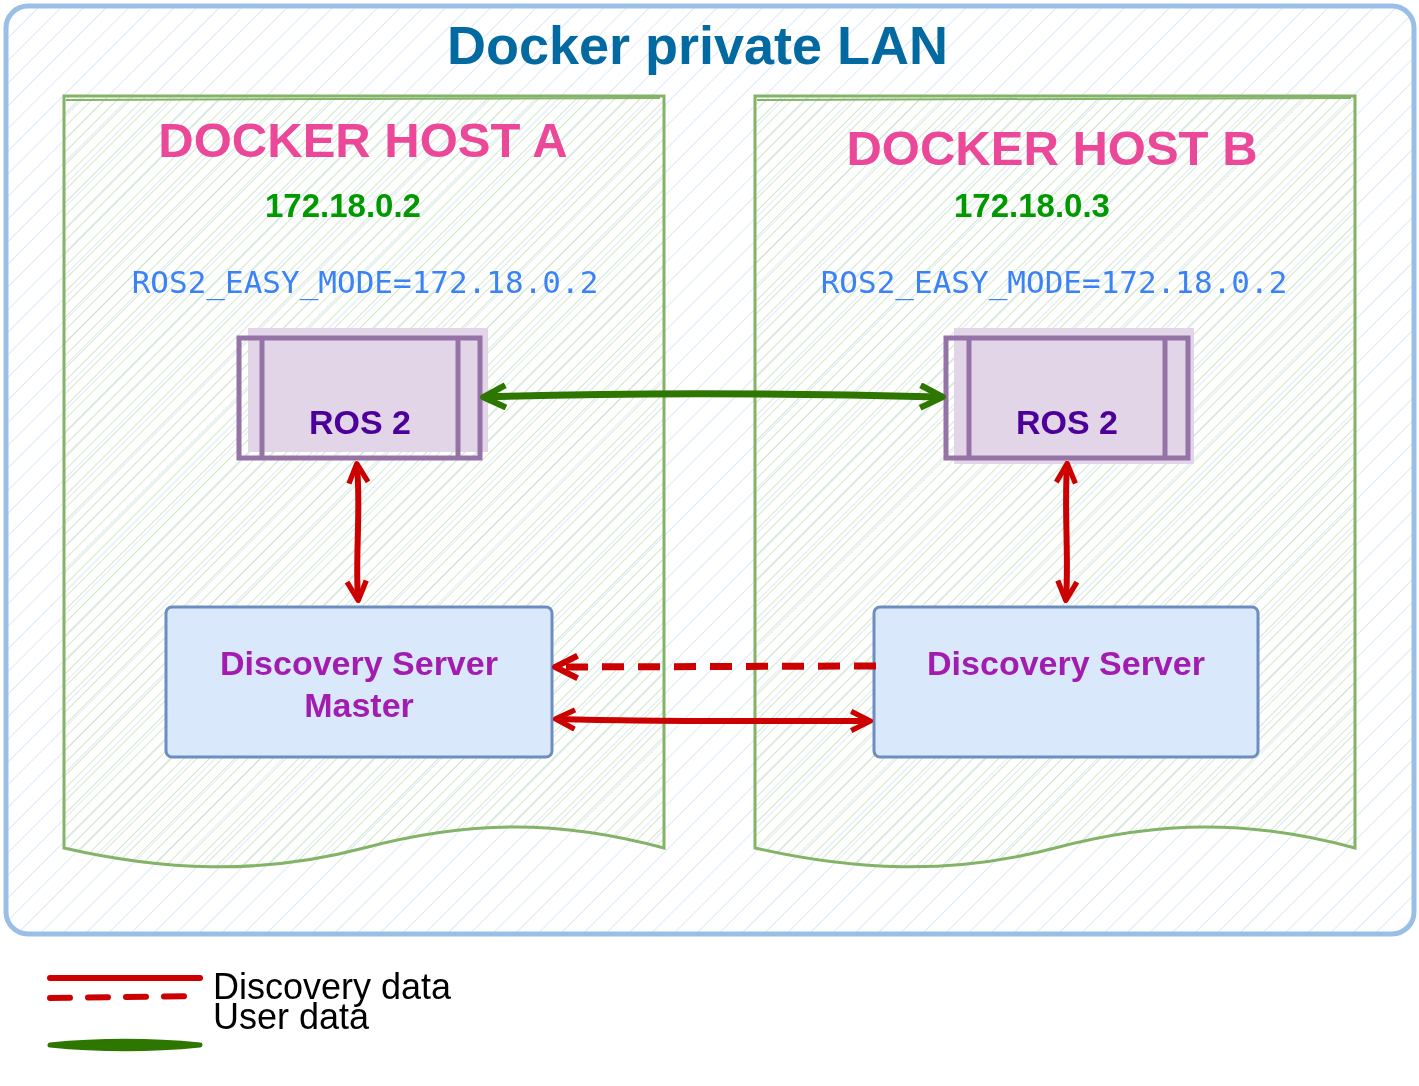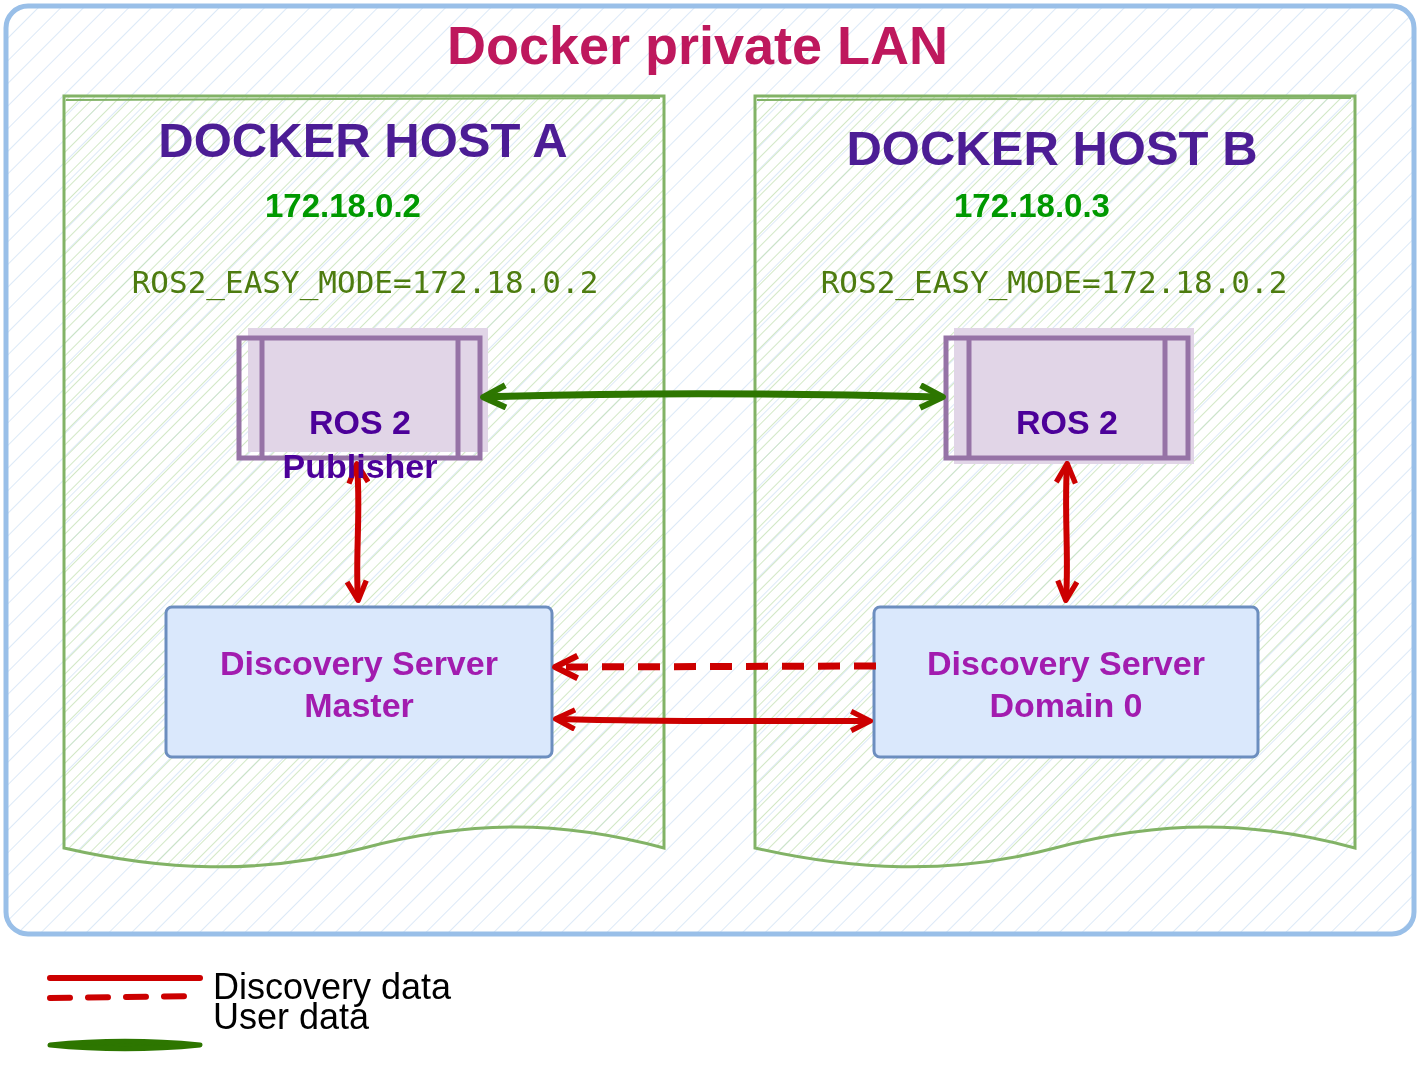--- a/index.html
+++ b/index.html
@@ -1,22 +1,22 @@
 <!DOCTYPE html>
 <html><head>
 <meta charset="utf-8">
 <style>
   html,body{margin:0;padding:0;background:#fff;}
   body{width:1419px;height:1086px;position:relative;overflow:hidden;font-family:"Liberation Sans",sans-serif;}
   #diagram{position:absolute;left:0;top:0;}
   .txt{position:absolute;text-align:center;white-space:nowrap;}
-  .lan-title{left:0;width:1395px;top:14px;font-size:54px;font-weight:bold;color:#be185d;}
-  .host-title{font-size:49px;font-weight:bold;color:#4c1d95;width:600px;}
+  .lan-title{left:0;width:1395px;top:14px;font-size:54px;font-weight:bold;color:#0369a1;}
+  .host-title{font-size:49px;font-weight:bold;color:#ec4899;width:600px;}
   .host-ip{font-size:33px;font-weight:bold;color:#009900;width:560px;}
-  .env{font-family:"DejaVu Sans Mono","Liberation Mono",monospace;font-size:31px;color:#4d7c0f;width:600px;text-align:center;}
+  .env{font-family:"DejaVu Sans Mono","Liberation Mono",monospace;font-size:31px;color:#3b82f6;width:600px;text-align:center;}
   .node{font-size:34px;font-weight:bold;color:#4C0099;line-height:44px;margin-top:48px;}
   .ds{font-size:34px;font-weight:bold;color:#a21caf;line-height:42px;}
   .legend{font-size:36px;color:#000;}
 </style>
 </head>
 <body>
 
 <svg id="diagram" width="1419" height="1086" viewBox="0 0 1419 1086">
   <defs>
     <pattern id="hatchBlue" patternUnits="userSpaceOnUse" width="16" height="16" patternTransform="rotate(45)">
@@ -86,29 +86,27 @@
 <div class="txt host-title" style="left:63px;top:112px;">DOCKER HOST A</div>
 <div class="txt host-ip" style="left:63px;top:187px;">172.18.0.2</div>
 <div class="txt env" style="left:65px;top:264px;">ROS2_EASY_MODE=172.18.0.2</div>
 
 <div class="txt host-title" style="left:752px;top:120px;">DOCKER HOST B</div>
 <div class="txt host-ip" style="left:752px;top:187px;">172.18.0.3</div>
 <div class="txt env" style="left:754px;top:264px;">ROS2_EASY_MODE=172.18.0.2</div>
 
 <div class="txt node" style="left:262px;top:352px;width:196px;">
   <div>ROS 2</div>
-  <div>Publisher</div>
 </div>
 <div class="txt node" style="left:969px;top:352px;width:196px;">
   <div>ROS 2</div>
 </div>
 
 <div class="txt ds" style="left:166px;top:642px;width:386px;">
   <div>Discovery Server</div>
   <div>Master</div>
 </div>
 <div class="txt ds" style="left:874px;top:642px;width:384px;">
   <div>Discovery Server</div>
-  <div>Domain 0</div>
 </div>
 
 <div class="txt legend" style="left:213px;top:966px;text-align:center;">Discovery data</div>
 <div class="txt legend" style="left:213px;top:996px;text-align:left;">User data</div>
 
 </body></html>

